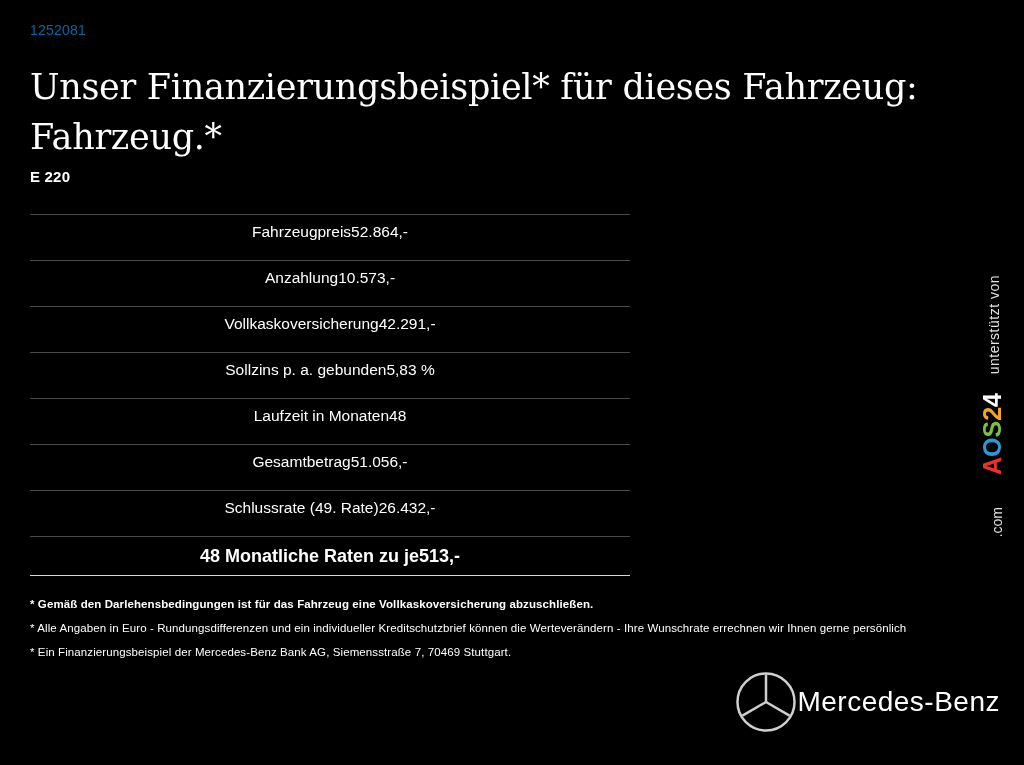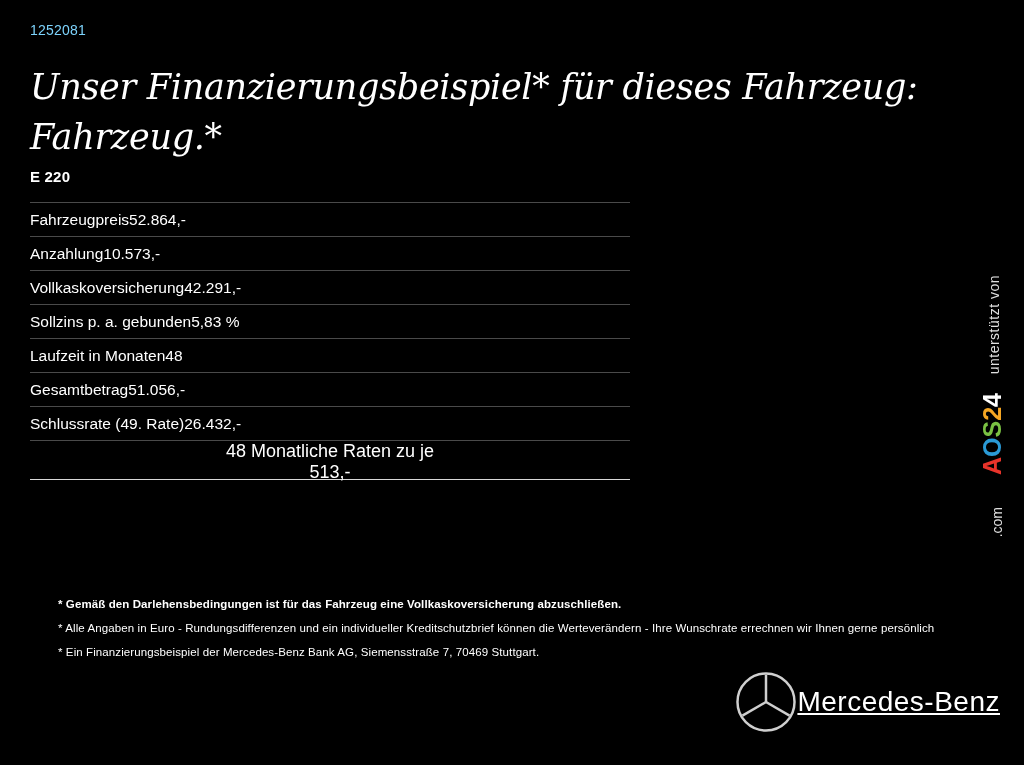--- a/index.html
+++ b/index.html
@@ -17,89 +17,87 @@
   }
   .page {
     position: absolute;
     inset: 0;
   }
   .ref-id {
     position: absolute;
     left: 30px;
     top: 22px;
     font-size: 14px;
-    color: #7dd3fc;
+    color: #0369a1;
     letter-spacing: 0.2px;
   }
   .headline {
     position: absolute;
     left: 30px;
     top: 62px;
     width: 930px;
     font-family: "DejaVu Serif", "Liberation Serif", serif;
     font-size: 35px;
     line-height: 50px;
     font-weight: 400;
     color: #ffffff;
     letter-spacing: -0.3px;
-    font-style: italic;
   }
   .model {
     position: absolute;
     left: 30px;
     top: 168px;
     font-size: 15px;
     font-weight: 700;
     color: #ffffff;
     letter-spacing: 0.2px;
   }
   .table {
     position: absolute;
     left: 30px;
     top: 202px;
     width: 600px;
   }
   .row {
     display: flex;
-    justify-content: flex-start;
+    justify-content: center;
     align-items: center;
     border-top: 1px solid #4a4a4a;
     height: 33px;
     font-size: 15.5px;
     color: #ffffff;
+    margin-top: 12px;
   }
   .row .label {
     text-align: left;
     white-space: nowrap;
   }
   .row .value {
     text-align: right;
     white-space: nowrap;
   }
   .row.total {
     border-top: 1px solid #4a4a4a;
     border-bottom: 1px solid #d8d8d8;
-    font-weight: 400;
+    font-weight: 700;
     font-size: 18px;
     height: 38px;
-    flex-direction: column;
   }
   .footnotes {
     position: absolute;
     left: 30px;
     top: 597px;
     width: 970px;
   }
   .footnote {
     font-size: 11.5px;
     line-height: 14px;
     color: #ffffff;
     margin-bottom: 10px;
     letter-spacing: 0.1px;
-    margin-left: 28px;
   }
   .footnote.bold {
     font-weight: 700;
   }
   
   .side-brand {
     position: absolute;
     right: 6px;
     top: 275px;
     width: 34px;
@@ -144,21 +142,20 @@
     white-space: nowrap;
   }
   
   .mb-logo {
     position: absolute;
     right: 24px;
     bottom: 32px;
     display: flex;
     align-items: center;
     gap: 0;
-    text-decoration: underline;
   }
   .mb-star {
     width: 62px;
     height: 62px;
     position: relative;
   }
   .mb-wordmark {
     font-size: 28px;
     color: #ffffff;
     letter-spacing: 0.5px;

